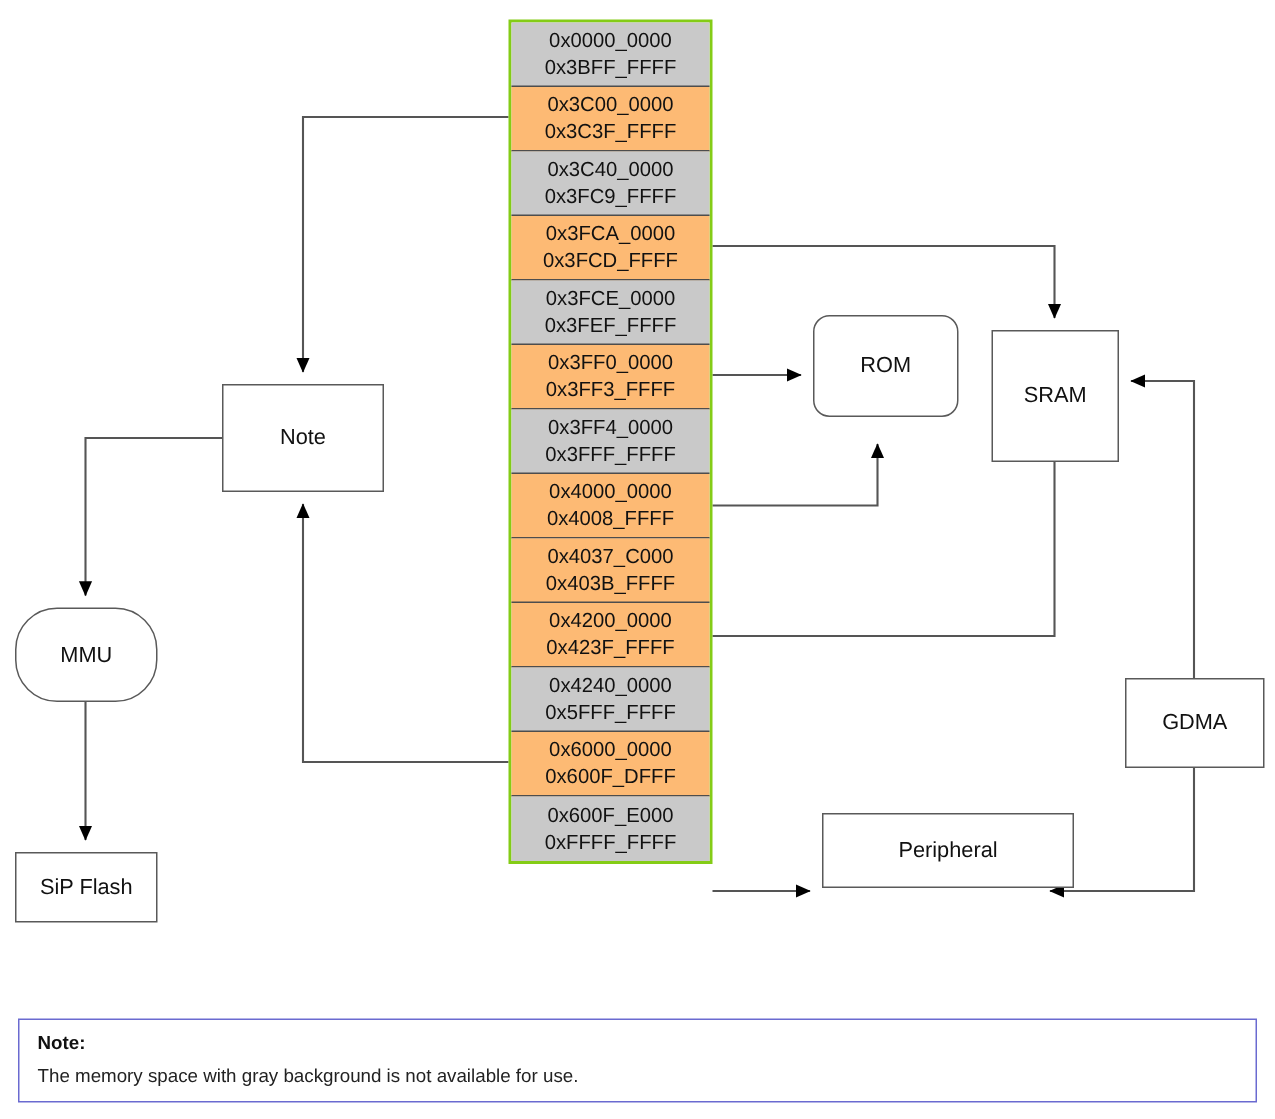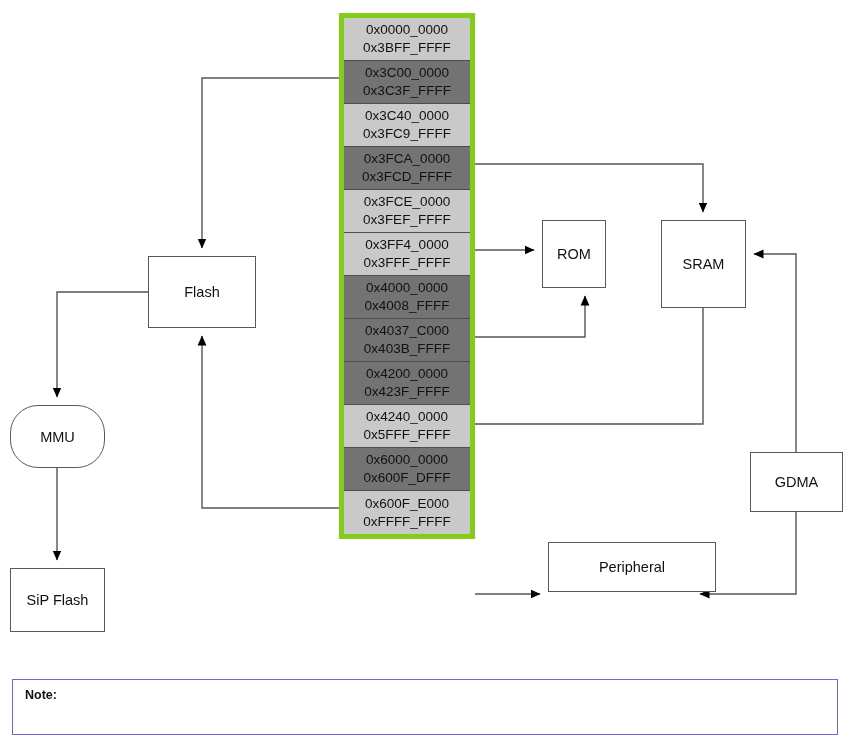--- a/index.html
+++ b/index.html
@@ -26,58 +26,58 @@
     width: 850px;
     height: 746px;
     pointer-events: none;
   }
   
   .memmap {
     position: absolute;
     left: 339px;
     top: 13px;
     width: 136px;
-    border: 5px solid #84cc16;
+    border: 2px solid #84cc16;
     box-sizing: border-box;
     z-index: 3;
   }
   .mem-row {
     height: 43px;
     box-sizing: border-box;
     border-bottom: 1px solid #4d4d4d;
     display: flex;
     flex-direction: column;
     align-items: center;
     justify-content: center;
     line-height: 1.32;
     font-size: 13.5px;
     color: #111111;
-    background: #737373;
+    background: #fdba74;
   }
   .mem-row:last-child { border-bottom: none; }
   .mem-row.gray { background: #c9c9c9; }
   .mem-row span { display: block; white-space: nowrap; }
 
   
   .node {
     position: absolute;
     box-sizing: border-box;
     border: 1px solid #595959;
     background: #ffffff;
     display: flex;
     align-items: center;
     justify-content: center;
     font-size: 14.5px;
     color: #111111;
     z-index: 3;
   }
   #node-cache    { left: 148px; top: 256px; width: 108px; height: 72px; }
   #node-mmu      { left: 10px;  top: 405px; width: 95px;  height: 63px; border-radius: 28px; }
-  #node-sipflash { left: 10px;  top: 568px; width: 95px;  height: 64px; }
-  #node-rom      { left: 542px; top: 220px; width: 64px;  height: 68px; }
+  #node-sipflash { left: 10px;  top: 568px; width: 95px;  height: 47px; }
+  #node-rom      { left: 542px; top: 210px; width: 97px;  height: 68px; border-radius: 11px; }
   #node-sram     { left: 661px; top: 220px; width: 85px;  height: 88px; }
   #node-gdma     { left: 750px; top: 452px; width: 93px;  height: 60px; text-align: center; }
   #node-periph   { left: 548px; top: 542px; width: 168px; height: 50px; }
 
   
   .note-box {
     position: absolute;
     left: 12px;
     top: 679px;
     width: 826px;
@@ -157,20 +157,24 @@
     <div class="mem-row">
       <span>0x3FCA_0000</span>
       <span>0x3FCD_FFFF</span>
     </div>
 
     <div class="mem-row gray">
       <span>0x3FCE_0000</span>
       <span>0x3FEF_FFFF</span>
     </div>
 
+    <div class="mem-row">
+      <span>0x3FF0_0000</span>
+      <span>0x3FF3_FFFF</span>
+    </div>
 
     <div class="mem-row gray">
       <span>0x3FF4_0000</span>
       <span>0x3FFF_FFFF</span>
     </div>
 
     <div class="mem-row">
       <span>0x4000_0000</span>
       <span>0x4008_FFFF</span>
     </div>
@@ -198,21 +202,21 @@
     </div>
 
     <div class="mem-row gray">
       <span>0x600F_E000</span>
       <span>0xFFFF_FFFF</span>
     </div>
 
   </div>
 
   <div class="node" id="node-cache">
-    <span>Flash</span>
+    <span>Note</span>
   </div>
 
   <div class="node" id="node-mmu">
     <span>MMU</span>
   </div>
 
   <div class="node" id="node-sipflash">
     <span>SiP Flash</span>
   </div>
 
@@ -227,15 +231,16 @@
   <div class="node" id="node-gdma">
     <span>GDMA</span>
   </div>
 
   <div class="node" id="node-periph">
     <span>Peripheral</span>
   </div>
 
   <div class="note-box">
     <p class="note-title">Note:</p>
+    <p class="note-text">The memory space with gray background is not available for use.</p>
   </div>
 
 </div>
 
 </body></html>

